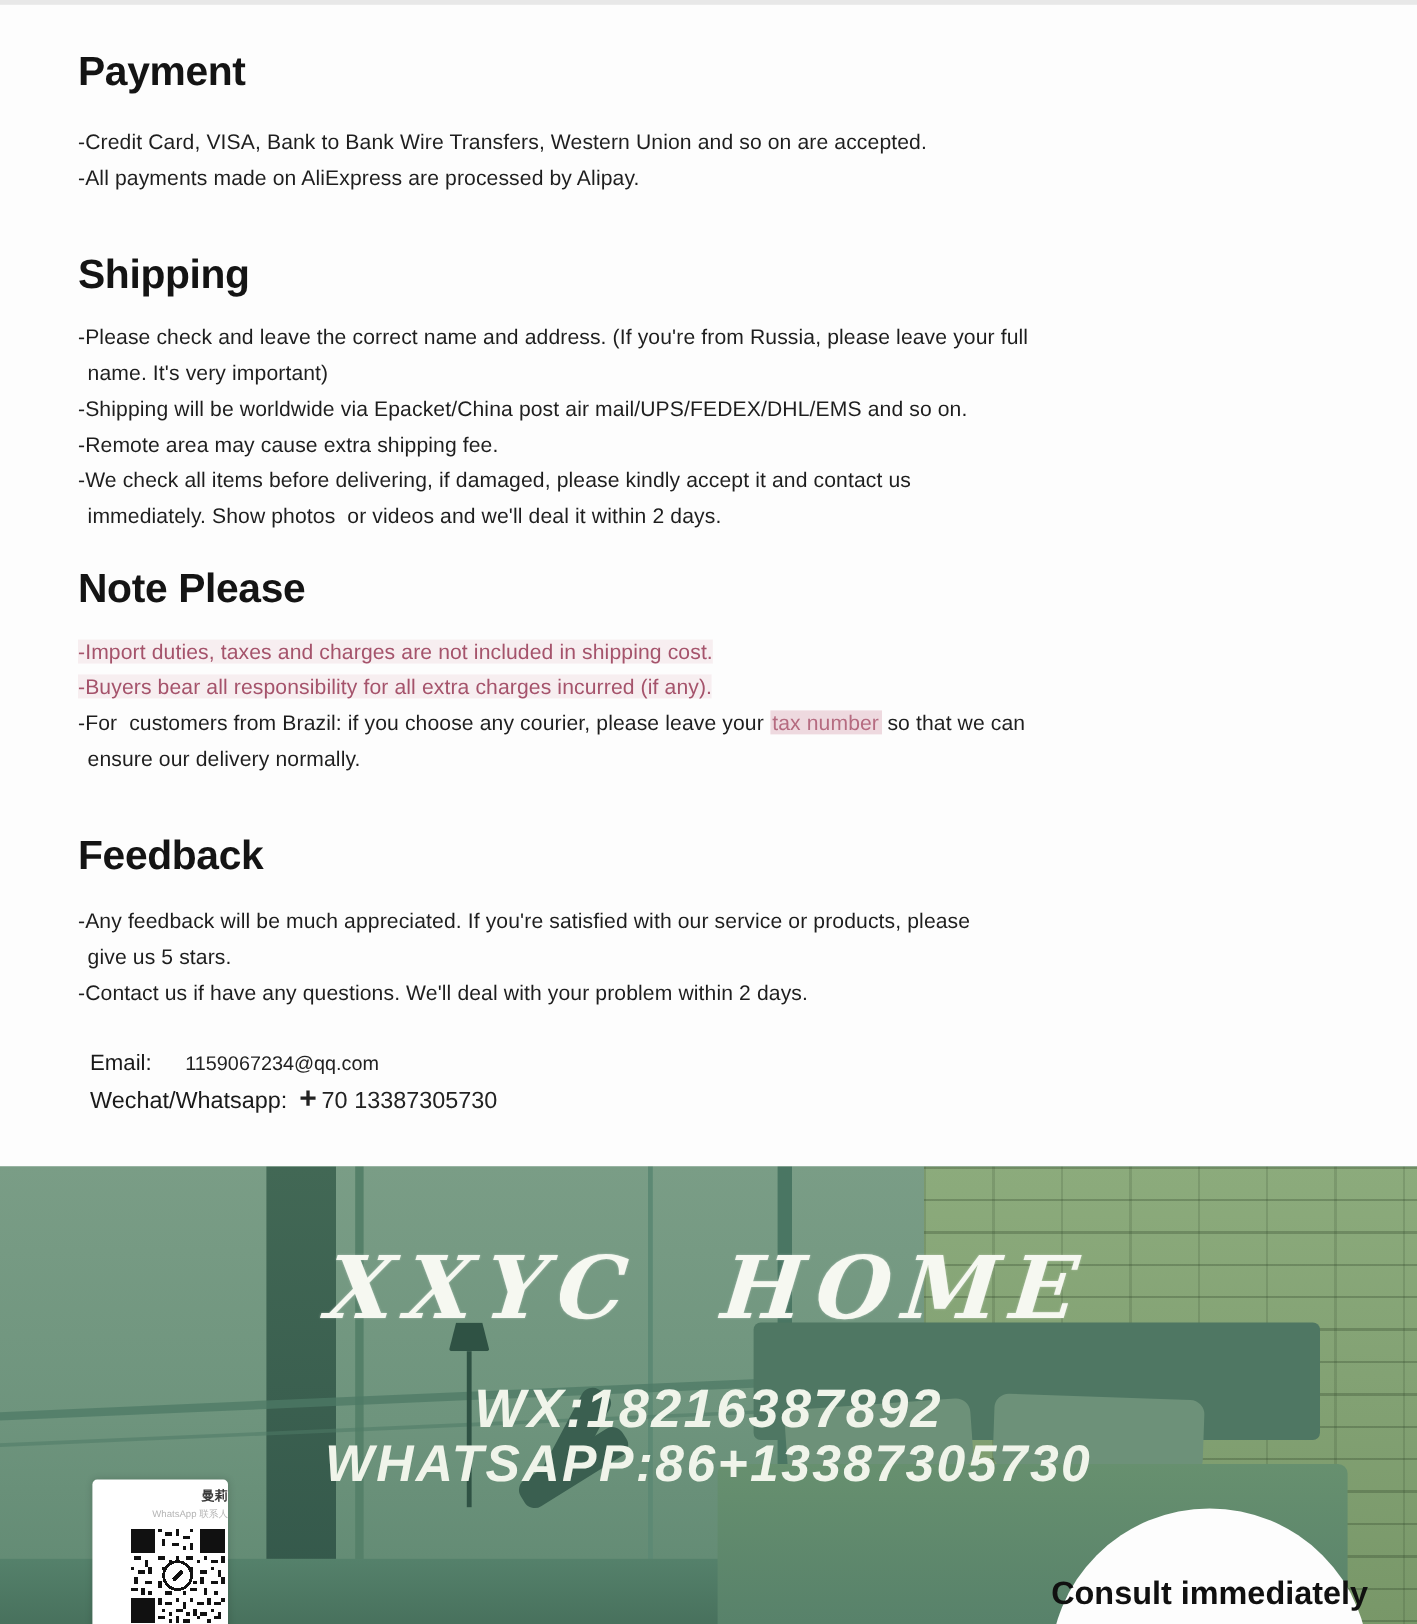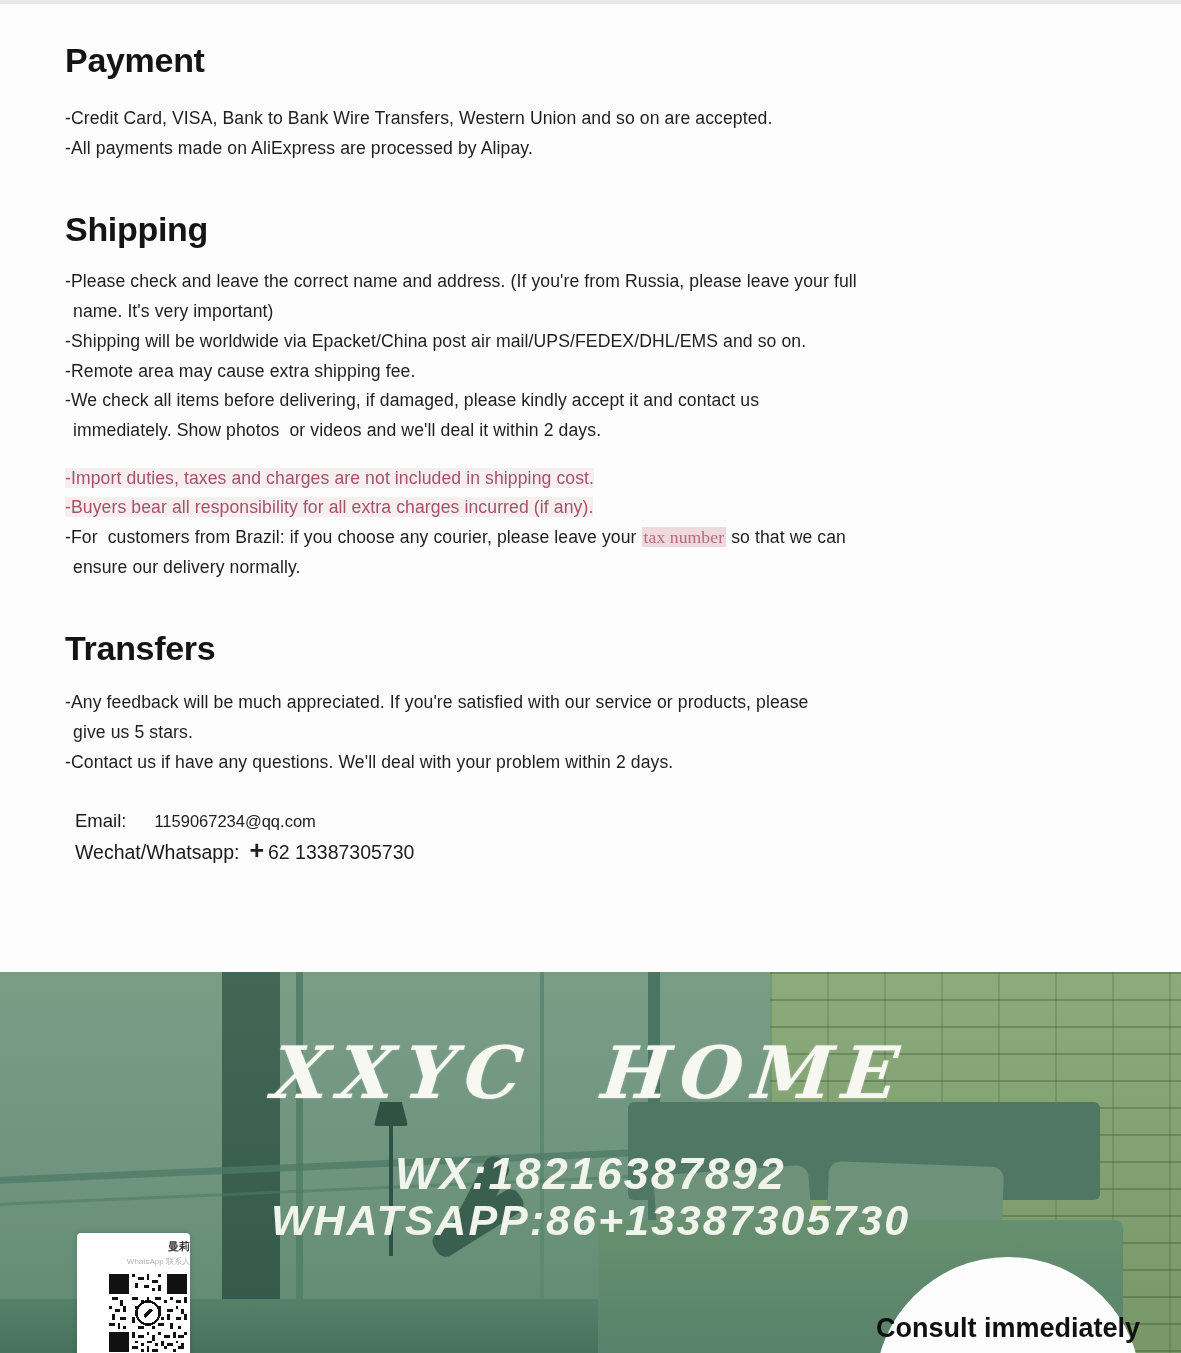--- a/index.html
+++ b/index.html
@@ -14,21 +14,21 @@
     line-height:40px;
   }
   .lines { margin-top:18px; }
   .line {
     font-size:17.6px; color:#1e1e1e; line-height:29.7px;
     white-space:pre-wrap; letter-spacing:0.1px;
   }
   .line.cont { padding-left:8px; }
   .line.pink { color:#a5536b; }
   .line.pink .wash { background:rgba(243,228,231,0.6); }
-  .tax-hl { background:#eed9df; color:#b56b80; padding:0 2px;font-family:Liberation Serif, serif; }
+  .tax-hl { background:#eed9df; color:#b56b80; padding:0 2px; }
   .sec { margin-top:0; }
   #sec-shipping .sec-title { margin-top:46px; }
   #sec-note .sec-title { margin-top:25px; }
   #sec-feedback .sec-title { margin-top:46px; }
 
   .contact { margin-top:32px; padding-left:10px; }
   .contact-row { display:flex; align-items:baseline; }
   .contact-label { font-size:18.5px; font-weight:normal; color:#1a1a1a; }
   .contact-value { font-size:16.5px; color:#222; margin-left:28px; }
   .contact-row.wechat { margin-top:8px; }
@@ -129,46 +129,47 @@
         <div class="line">-Please check and leave the correct name and address. (If you're from Russia, please leave your full</div>
         <div class="line cont">name. It's very important)</div>
         <div class="line">-Shipping will be worldwide via Epacket/China post air mail/UPS/FEDEX/DHL/EMS and so on.</div>
         <div class="line">-Remote area may cause extra shipping fee.</div>
         <div class="line">-We check all items before delivering, if damaged, please kindly accept it and contact us</div>
         <div class="line cont">immediately. Show photos  or videos and we'll deal it within 2 days.</div>
       </div>
     </div>
 
     <div class="sec" id="sec-note">
+      <div class="sec-title">Note Please</div>
       <div class="lines">
         <div class="line pink"><span class="wash">-Import duties, taxes and charges are not included in shipping cost.</span></div>
         <div class="line pink"><span class="wash">-Buyers bear all responsibility for all extra charges incurred (if any).</span></div>
         <div class="line"><span>-For  customers from Brazil: if you choose any courier, please leave your </span><span class="tax-hl">tax number</span><span> so that we can</span></div>
         <div class="line cont">ensure our delivery normally.</div>
       </div>
     </div>
 
     <div class="sec" id="sec-feedback">
-      <div class="sec-title">Transfers</div>
+      <div class="sec-title">Feedback</div>
       <div class="lines" style="margin-top:20px;">
         <div class="line">-Any feedback will be much appreciated. If you're satisfied with our service or products, please</div>
         <div class="line cont">give us 5 stars.</div>
         <div class="line">-Contact us if have any questions. We'll deal with your problem within 2 days.</div>
       </div>
     </div>
 
     <div class="contact">
       <div class="contact-row email">
         <span class="contact-label">Email:</span>
         <span class="contact-value">1159067234@qq.com</span>
       </div>
       <div class="contact-row wechat">
         <span class="contact-label">Wechat/Whatsapp:</span>
         <span class="plus">+</span>
-        <span class="contact-value">62 13387305730</span>
+        <span class="contact-value">70 13387305730</span>
       </div>
     </div>
   </div>
 
   <div class="footer">
 
     <div class="f-left">
       <div class="f-col-dark"></div>
       <div class="f-frame1"></div>
       <div class="f-frame3"></div>

